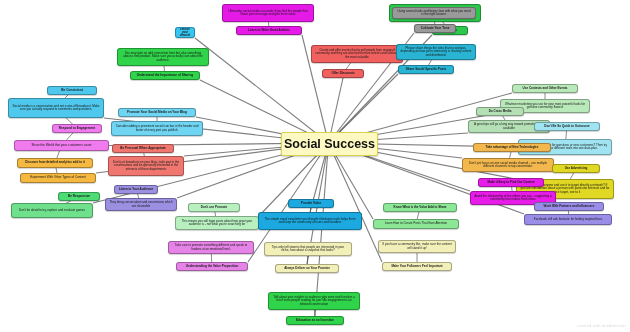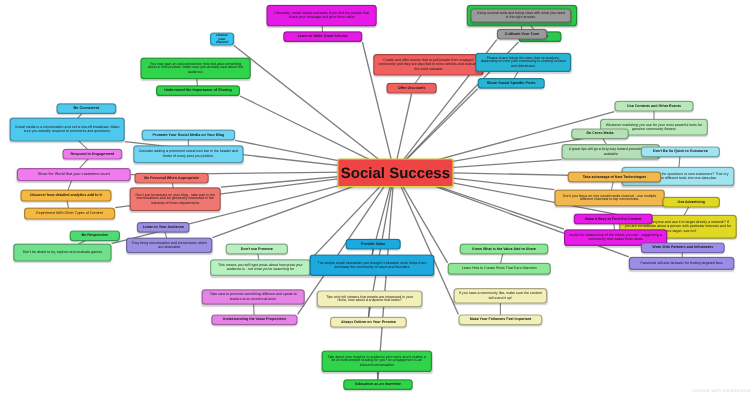--- a/index.html
+++ b/index.html
@@ -104,21 +104,21 @@
       <line x1="214" y1="207.5" x2="217" y2="223" stroke="#4a4a4a" stroke-width="0.9" stroke-opacity="0.7"></line>
       <line x1="211" y1="247.5" x2="212" y2="266.5" stroke="#4a4a4a" stroke-width="0.9" stroke-opacity="0.7"></line>
       <line x1="311" y1="203.5" x2="310" y2="221" stroke="#4a4a4a" stroke-width="0.9" stroke-opacity="0.7"></line>
       <line x1="308" y1="249" x2="307" y2="268.5" stroke="#4a4a4a" stroke-width="0.9" stroke-opacity="0.7"></line>
       <line x1="314" y1="301" x2="315" y2="320.5" stroke="#4a4a4a" stroke-width="0.9" stroke-opacity="0.7"></line>
       <line x1="420" y1="207.5" x2="416" y2="224" stroke="#4a4a4a" stroke-width="0.9" stroke-opacity="0.7"></line>
       <line x1="417" y1="246.5" x2="417" y2="266.5" stroke="#4a4a4a" stroke-width="0.9" stroke-opacity="0.7"></line>
       <line x1="61.5" y1="145.5" x2="55" y2="163" stroke="#4a4a4a" stroke-width="0.9" stroke-opacity="0.7"></line>
       <line x1="56" y1="108" x2="77" y2="128.5" stroke="#4a4a4a" stroke-width="0.9" stroke-opacity="0.7"></line>
     </svg>
-  <div class="hub" style="left: 281px; top: 132px; width: 95px; height: 22px; background: #ef4444;">
+  <div class="hub" style="left: 281px; top: 132px; width: 95px; height: 22px; background: #fef9c3;">
     <span>Social Success</span>
   </div>
   <div class="wm">created with mindmeister</div>
 <div class="node hdr" style="left: 47px; top: 86px; width: 50px; height: 9px; background: rgb(79, 200, 238); font-size: 3.2px;">
       <span>Be Consistent</span>
     </div>
     <div class="node" style="left: 8px; top: 98px; width: 96px; height: 20px; background: rgb(79, 200, 238); font-size: 3px;">
       <span>Social media is a conversation and not a one-off broadcast. Make sure you actually respond to comments and questions.</span>
     </div>
     <div class="node hdr" style="left: 118px; top: 108px; width: 78px; height: 9px; background: rgb(111, 213, 242); font-size: 3.1px;">

